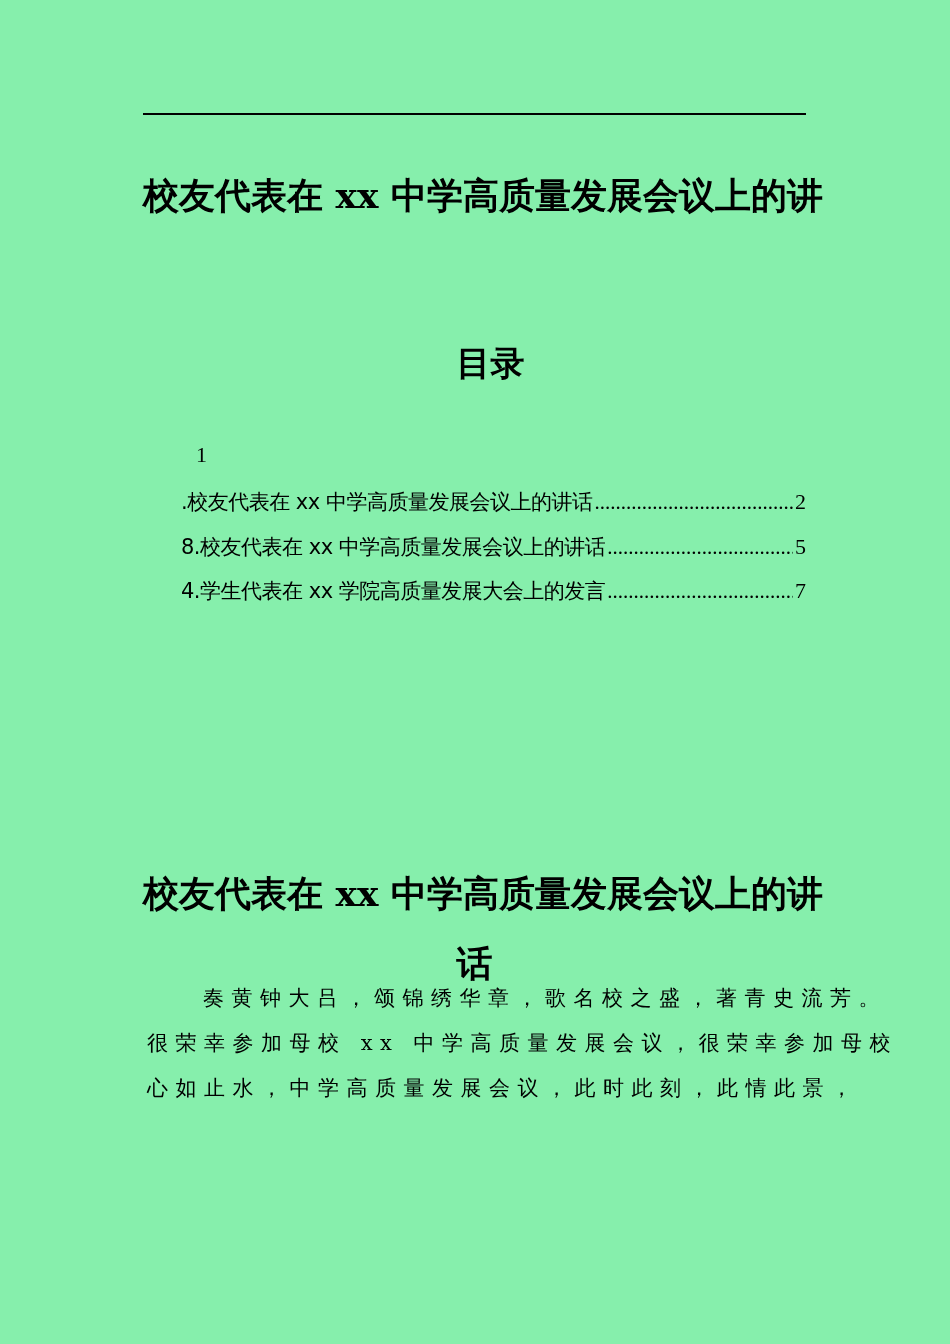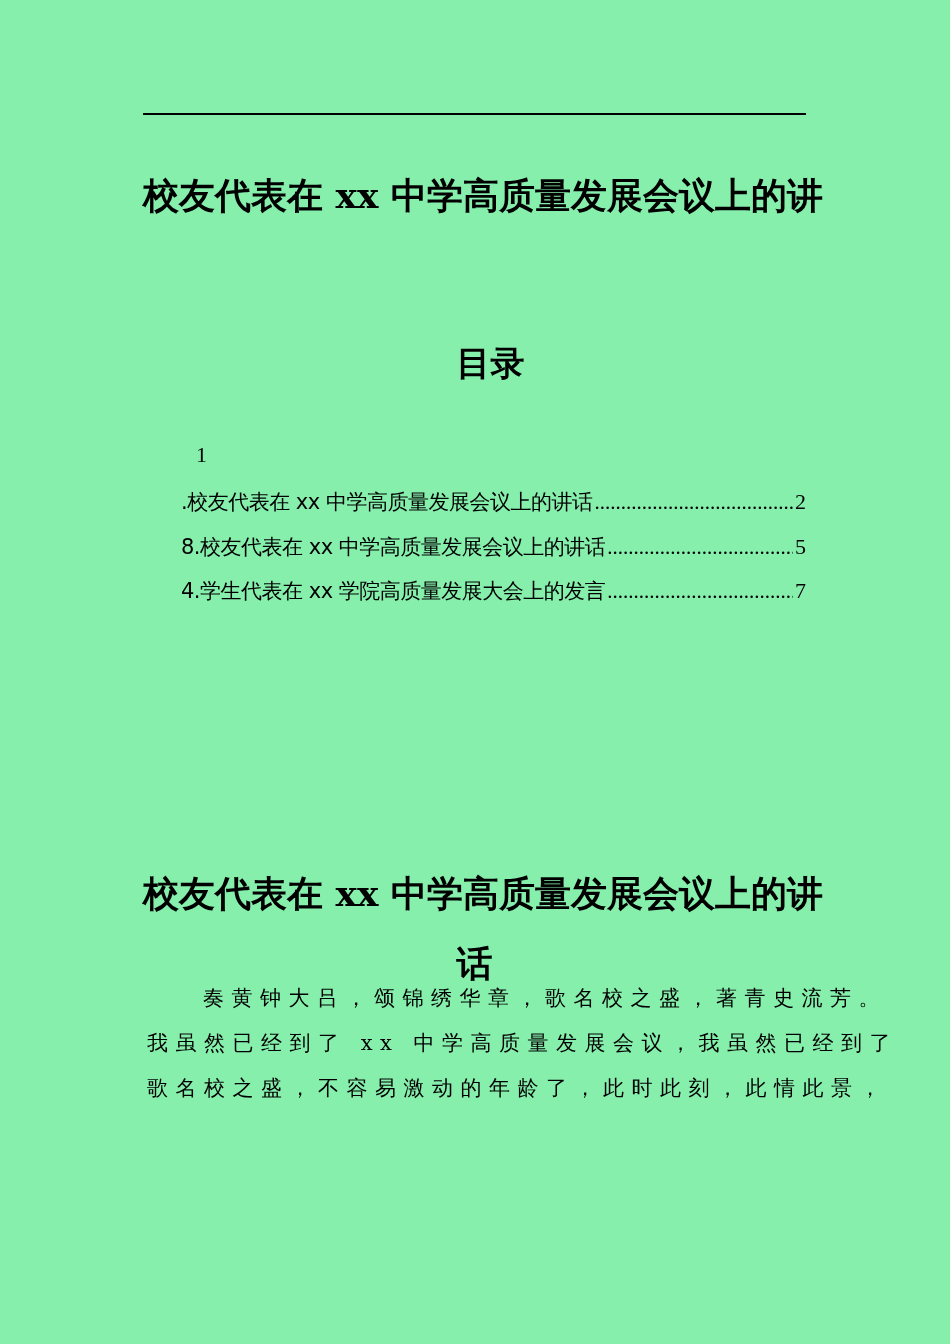--- a/index.html
+++ b/index.html
@@ -160,17 +160,17 @@
     </li>
   </ul>
 
   <h1 class="doc-title title-2">
     <span class="line">校友代表在 xx 中学高质量发展会议上的讲</span>
     <span class="line">话</span>
   </h1>
 
   <p class="body-text">
     <span class="ln">奏黄钟大吕，颂锦绣华章，歌名校之盛，著青史流芳。</span>
-    <span class="ln">我虽然已经到了 xx 中学高质量发展会议，我虽然已经到了</span>
-    <span class="ln">歌名校之盛，不容易激动的年龄了，此时此刻，此情此景，</span>
+    <span class="ln">很荣幸参加母校 xx 中学高质量发展会议，很荣幸参加母校</span>
+    <span class="ln">心如止水，中学高质量发展会议，此时此刻，此情此景，</span>
   </p>
 
 </div>
 
 </body></html>

